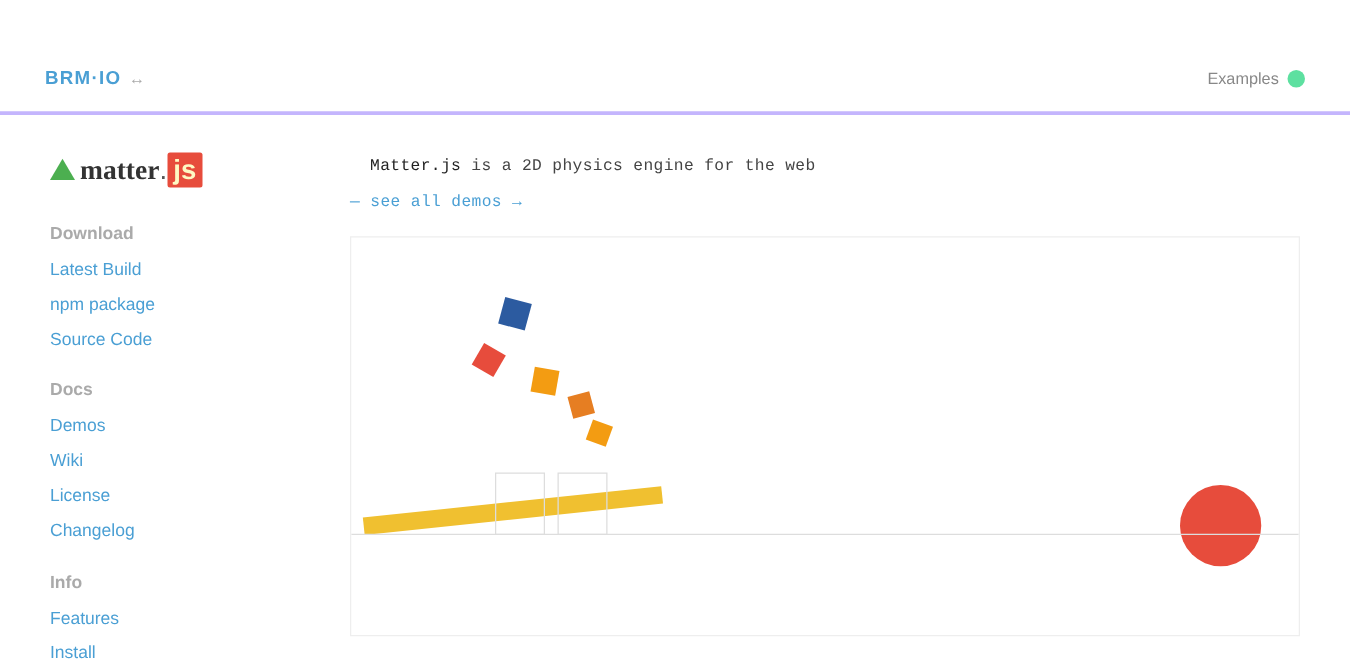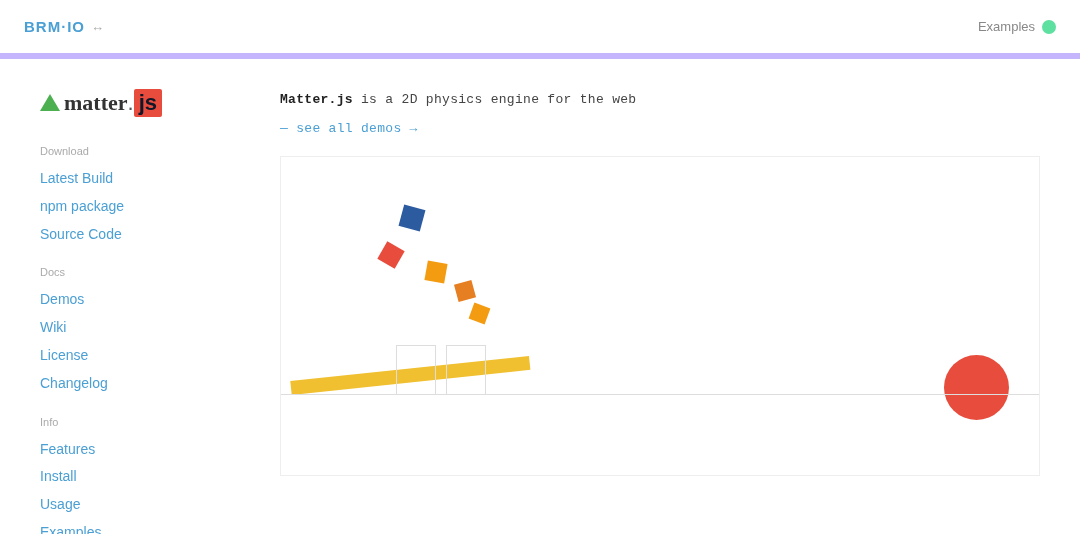--- a/index.html
+++ b/index.html
@@ -8,22 +8,23 @@
       background: #fff;
       color: #333;
       font-size: 13px;
     }
 
     
     .header {
       display: flex;
       justify-content: space-between;
       align-items: center;
-      padding: 18px 24px;
-      border-bottom: 6px solid #c4b5fd;
+      padding: 18px 36px;
+      border-bottom: 3px solid #c4b5fd;
+      margin-top: 36px;
     }
 
     .logo {
       font-size: 15px;
       font-weight: 600;
       color: #4a9fd4;
       letter-spacing: 1px;
       display: flex;
       align-items: center;
       gap: 6px;
@@ -91,31 +92,31 @@
     }
 
     .logo-dot {
       font-size: 22px;
       color: #555;
     }
 
     .logo-js {
       font-size: 22px;
       font-weight: 700;
-      color: #0f172a;
+      color: #fef9c3;
       background: #e74c3c;
       padding: 1px 5px;
       border-radius: 2px;
     }
 
     .section-label {
-      font-size: 11px;
+      font-size: 14px;
       color: #aaa;
       text-transform: none;
-      font-weight: 400;
+      font-weight: 700;
       margin-bottom: 8px;
       margin-top: 18px;
     }
 
     .nav-link {
       display: block;
       font-size: 14px;
       color: #4a9fd4;
       text-decoration: none;
       padding: 2px 0;
@@ -133,22 +134,23 @@
     .description {
       font-family: 'Courier New', monospace;
       font-size: 13px;
       color: #444;
       line-height: 1.7;
       letter-spacing: 0.3px;
       margin-bottom: 10px;
     }
 
     .description .highlight {
-      font-weight: 700;
+      font-weight: 400;
       color: #222;
+      margin-left: 16px;
     }
 
     .demos-link {
       font-family: 'Courier New', monospace;
       font-size: 13px;
       color: #4a9fd4;
       text-decoration: none;
       letter-spacing: 0.3px;
     }
 

